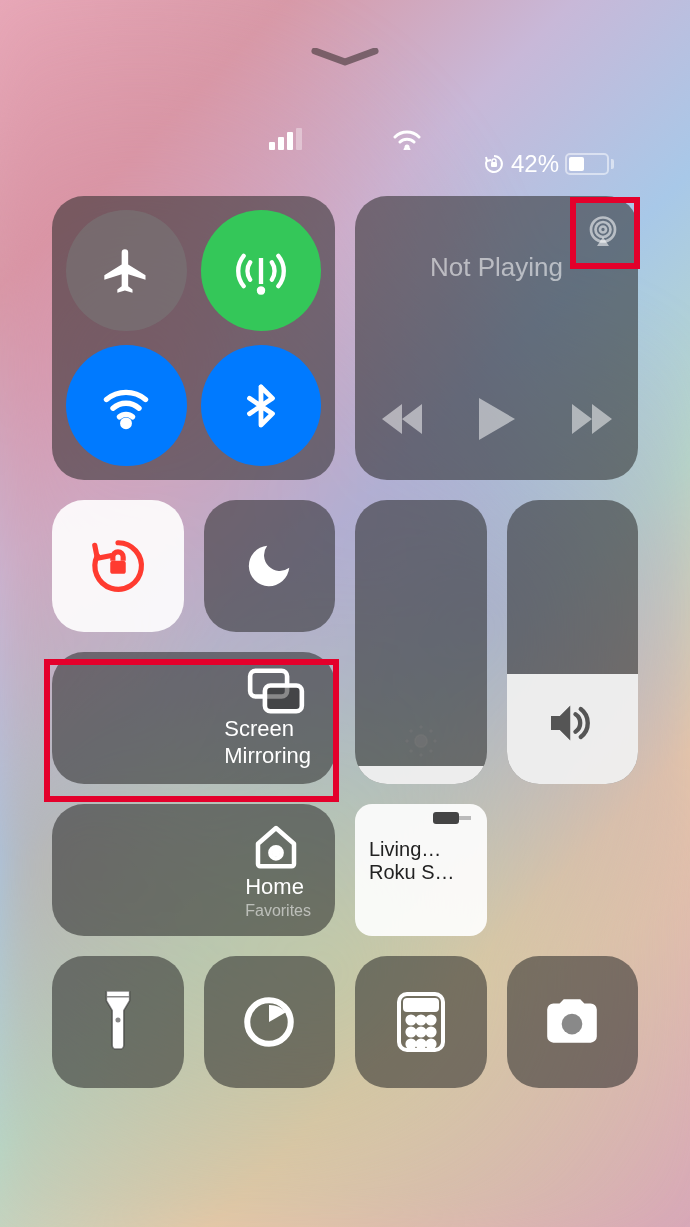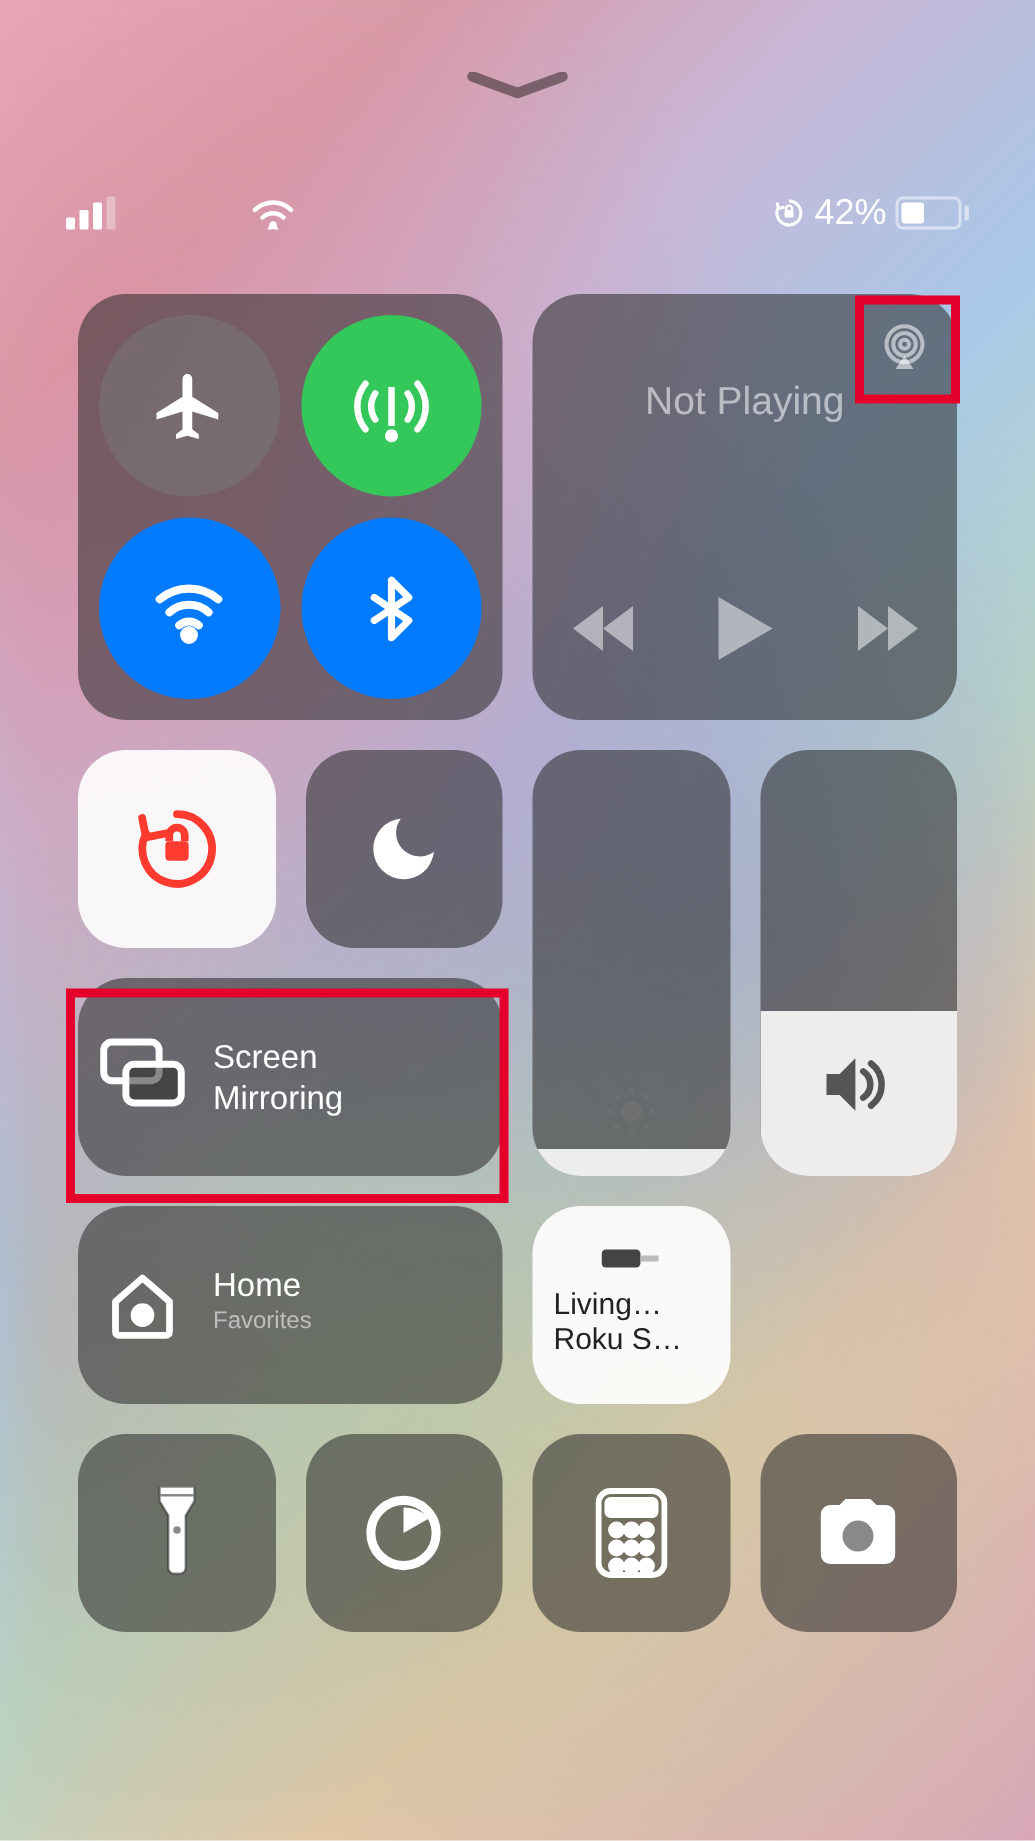--- a/index.html
+++ b/index.html
@@ -24,22 +24,23 @@
     position: absolute;
     top: 48px; left: 50%;
     transform: translateX(-50%);
     width: 70px; height: 18px;
     color: rgba(0,0,0,0.5);
   }
   .status-bar {
     position: absolute;
     top: 128px; left: 0; right: 0;
     display: flex; align-items: center;
-    padding: 0 44px;
+    padding: 0 76px;
     color: white;
+    flex-direction: column;
   }
   .status-left { display: flex; align-items: center; gap: 90px; }
   .status-right { margin-left: auto; display: flex; align-items: center; gap: 6px; font-size: 24px; font-weight: 500;}
   .signal-bars { display: flex; align-items: flex-end; gap: 3px; height: 22px;}
   .signal-bars span { width: 6px; background: white; border-radius: 1px;}
   .signal-bars span:nth-child(1){height:8px;}
   .signal-bars span:nth-child(2){height:13px;}
   .signal-bars span:nth-child(3){height:18px;}
   .signal-bars span:nth-child(4){height:22px; background:rgba(255,255,255,0.35);}
   .wifi-icon-small { width: 30px; height: 22px; }
@@ -82,27 +83,27 @@
   .media-controls .play { opacity: 1;}
   .airplay-corner { position:absolute; top:14px; right:14px; width:42px; height:42px; display:flex; align-items:center; justify-content:center;}
 
   .slider { flex-direction:column; justify-content:flex-end; overflow:hidden;}
   .slider-fill { background: rgba(255,255,255,0.88); width:100%; display:flex; align-items:center; justify-content:center;}
   .brightness-fill { height: 18px;}
   .volume-fill { height: 110px;}
   .brightness-icon { position:absolute; bottom:22px; left:50%; transform:translateX(-50%); color: rgba(120,120,120,0.6);}
   .volume-icon { position:absolute; bottom:40px; left:50%; transform:translateX(-50%); color: #555;}
 
-  .wide-content { display:flex; align-items:flex-start; padding: 0 8px; width:100%;}
+  .wide-content { display:flex; align-items:flex-end; padding: 0 24px; width:100%;flex-direction:column;}
   .wide-icon { width: 70px; display:flex; justify-content:center;}
   .wide-text { margin-left: 12px; line-height: 1.25;}
   .wide-text .l1 { font-size: 22px; font-weight: 400;}
   .wide-text .l2 { font-size: 16px; color: rgba(255,255,255,0.55); font-weight: 400;}
 
-  .device-tile { flex-direction:column; align-items:center; justify-content:flex-start; padding:25px 14px;}
+  .device-tile { flex-direction:column; align-items:flex-end; justify-content:flex-start; padding:4px 14px;border-radius:17px;}
   .device-tile .dev-icon { color:#888; margin-bottom:10px;}
   .device-tile .dev-l1, .device-tile .dev-l2 { font-size: 20px; color: #222; font-weight:400; white-space:nowrap; overflow:hidden; text-overflow:ellipsis; width:100%;}
 
   .red-box { position:absolute; border: 6px solid #e4002b; pointer-events:none; z-index:10;}
   .red-box.b1 { top: 197px; left: 570px; width: 70px; height: 72px;}
   .red-box.b2 { top: 659px; left: 44px; width: 295px; height: 143px;}
 
   svg { display:block; }
 </style>
 </head>

